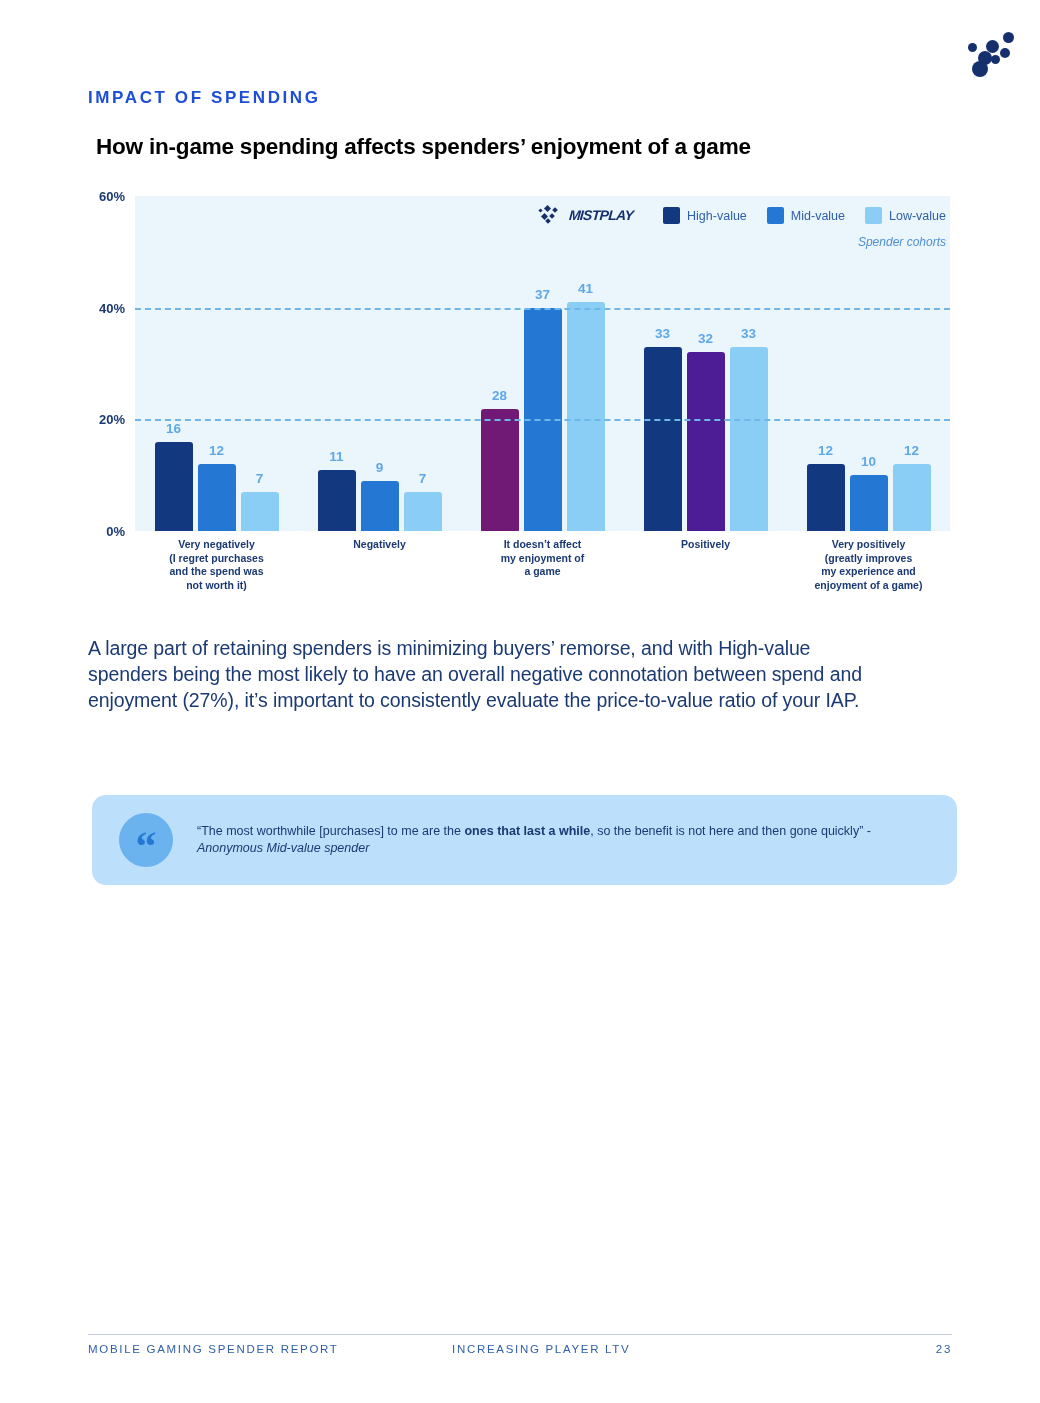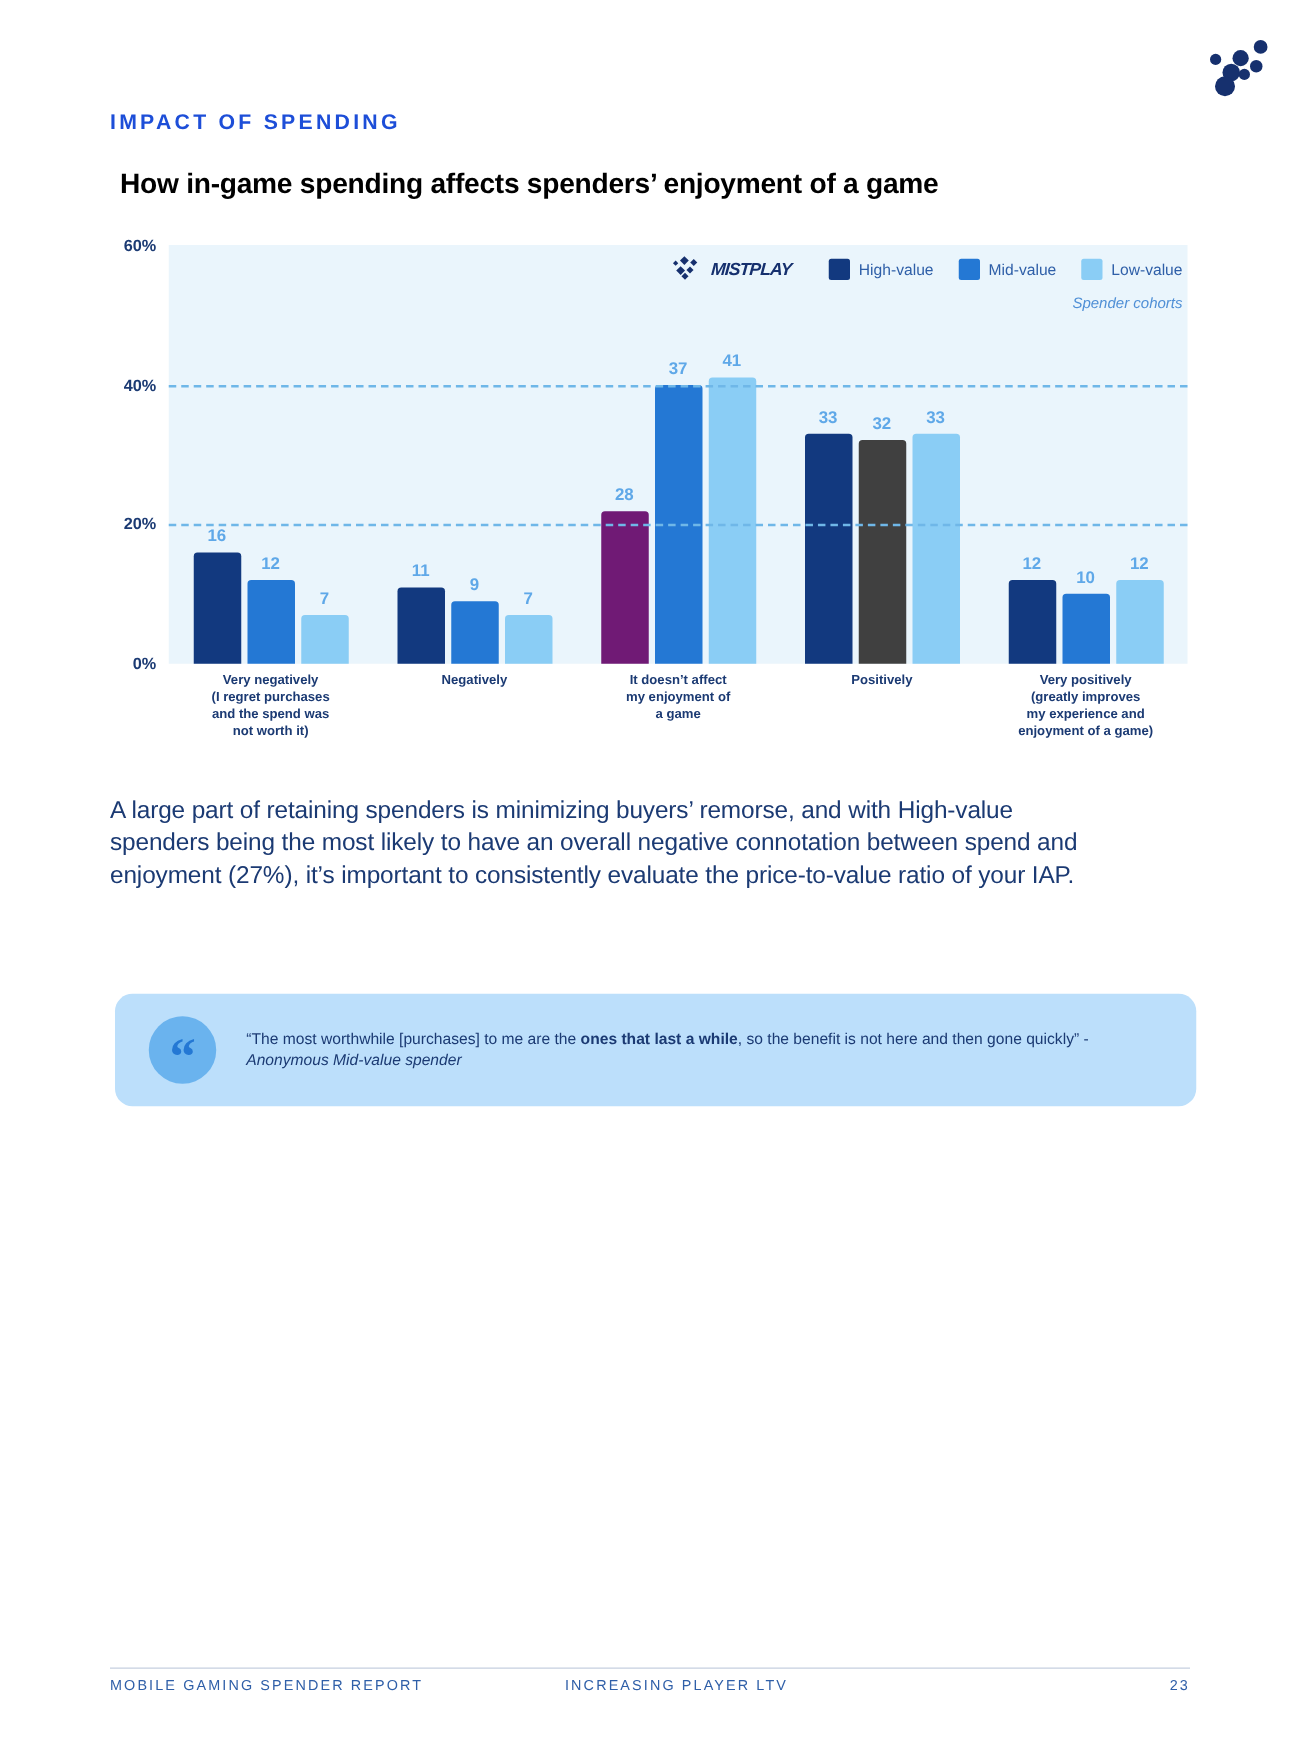--- a/index.html
+++ b/index.html
@@ -347,21 +347,21 @@
             <span class="vlabel">37</span>
           </div>
           <div class="bar" style="background: rgb(138, 205, 245); height: 228.917px;">
             <span class="vlabel">41</span>
           </div>
         </div>
         <div class="group">
           <div class="bar" style="background: rgb(18, 57, 127); height: 184.25px;">
             <span class="vlabel">33</span>
           </div>
-          <div class="bar" style="background: #404040; height: 178.667px;">
+          <div class="bar" style="background: #4c1d95; height: 178.667px;">
             <span class="vlabel">32</span>
           </div>
           <div class="bar" style="background: rgb(138, 205, 245); height: 184.25px;">
             <span class="vlabel">33</span>
           </div>
         </div>
         <div class="group">
           <div class="bar" style="background: rgb(18, 57, 127); height: 67px;">
             <span class="vlabel">12</span>
           </div>

